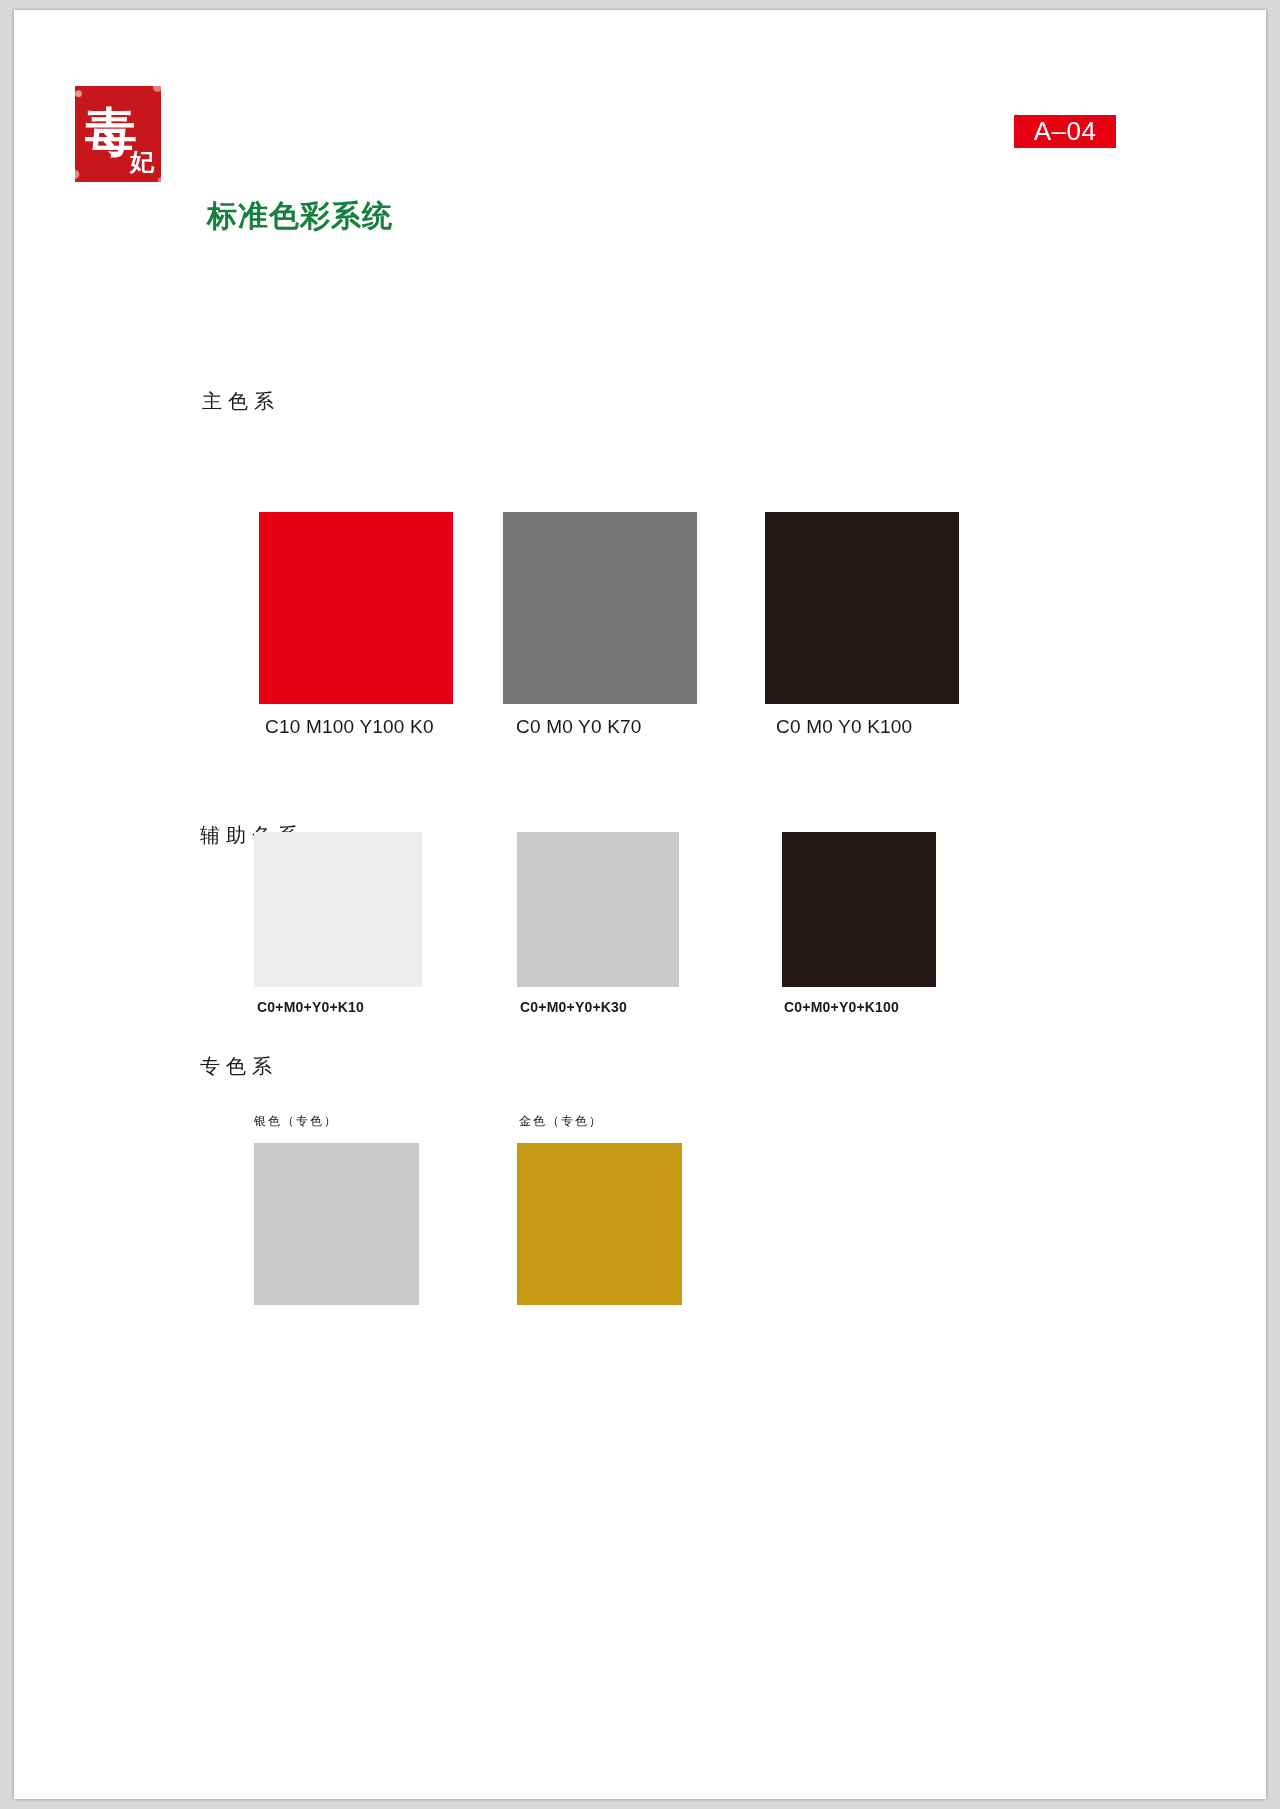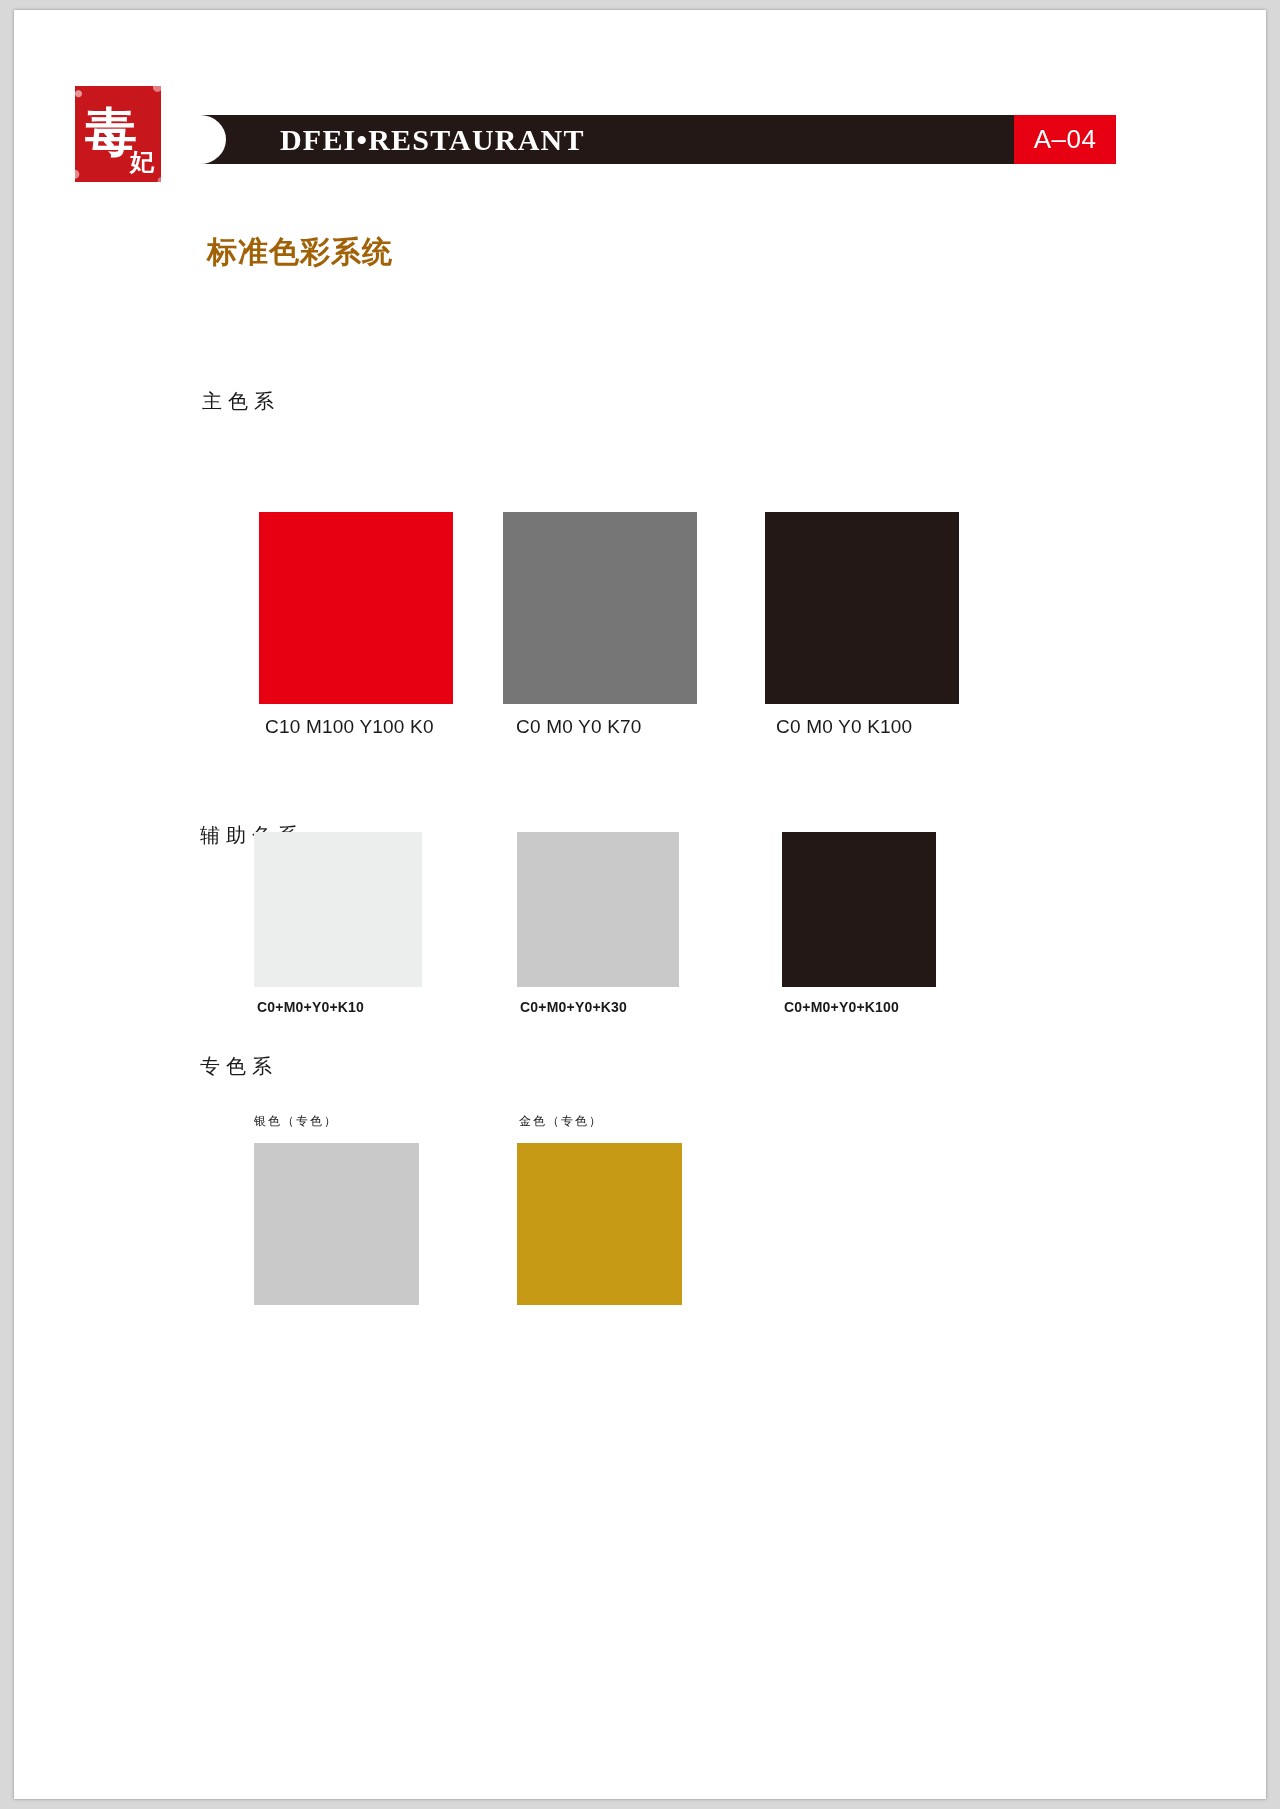--- a/index.html
+++ b/index.html
@@ -106,41 +106,40 @@
     font-size: 30px;
     font-weight: bold;
     letter-spacing: 1.2px;
   }
 
   .pagebadge {
     position: absolute;
     left: 1000px;
     top: 105px;
     width: 102px;
-    height: 49px;
+    height: 33px;
     background: #e60012;
     display: flex;
     align-items: center;
     justify-content: center;
     color: #ffffff;
     font-family: "Liberation Sans", sans-serif;
     font-size: 26px;
     letter-spacing: 0.5px;
   }
 
   .doc-title {
     position: absolute;
     left: 193px;
     top: 186px;
     font-family: "DejaVu Sans", sans-serif;
     font-size: 30px;
     font-weight: bold;
-    color: #a16207;
+    color: #15803d;
     letter-spacing: 1px;
-    margin-top: 36px;
   }
 
   
   .section-heading {
     position: absolute;
     font-family: "DejaVu Sans", sans-serif;
     font-size: 20px;
     color: #1a1a1a;
     letter-spacing: 6px;
     font-weight: normal;
@@ -206,23 +205,20 @@
 
 <div class="page">
 
   <div class="header">
 
     <div class="seal">
       <span class="seal-big">毒</span>
       <span class="seal-small">妃</span>
     </div>
 
-    <div class="titlebar">
-      <span class="titlebar-text">DFEI•RESTAURANT</span>
-    </div>
 
     <div class="pagebadge">A–04</div>
 
     <div class="doc-title">标准色彩系统</div>
   </div>
 
   <div class="section-heading" id="sec-primary-heading">主色系</div>
 
   <div class="swatch p1">
     <div class="swatch-box" id="box-p1" style="background: rgb(230, 0, 18);"></div>

